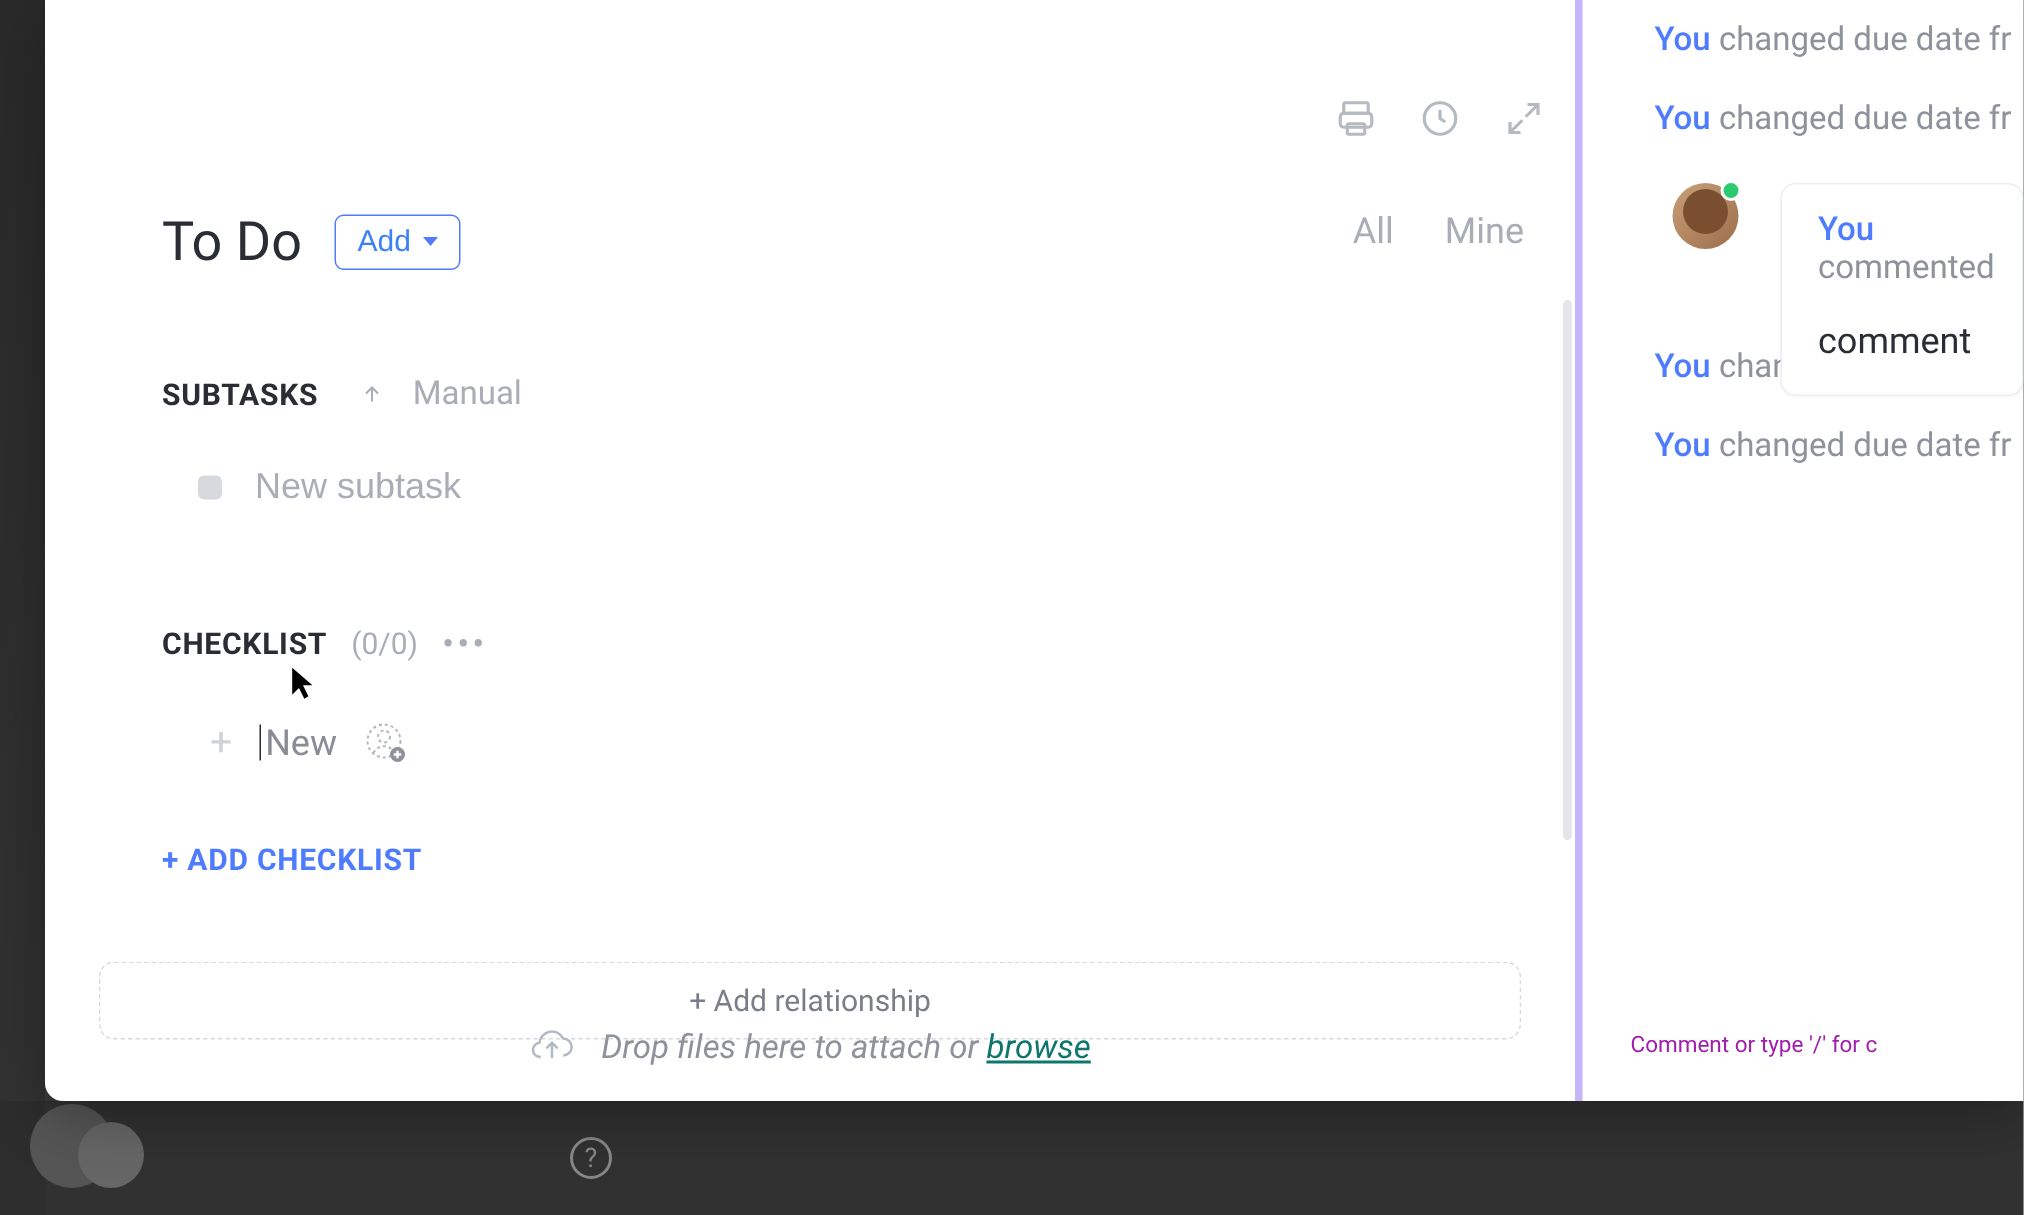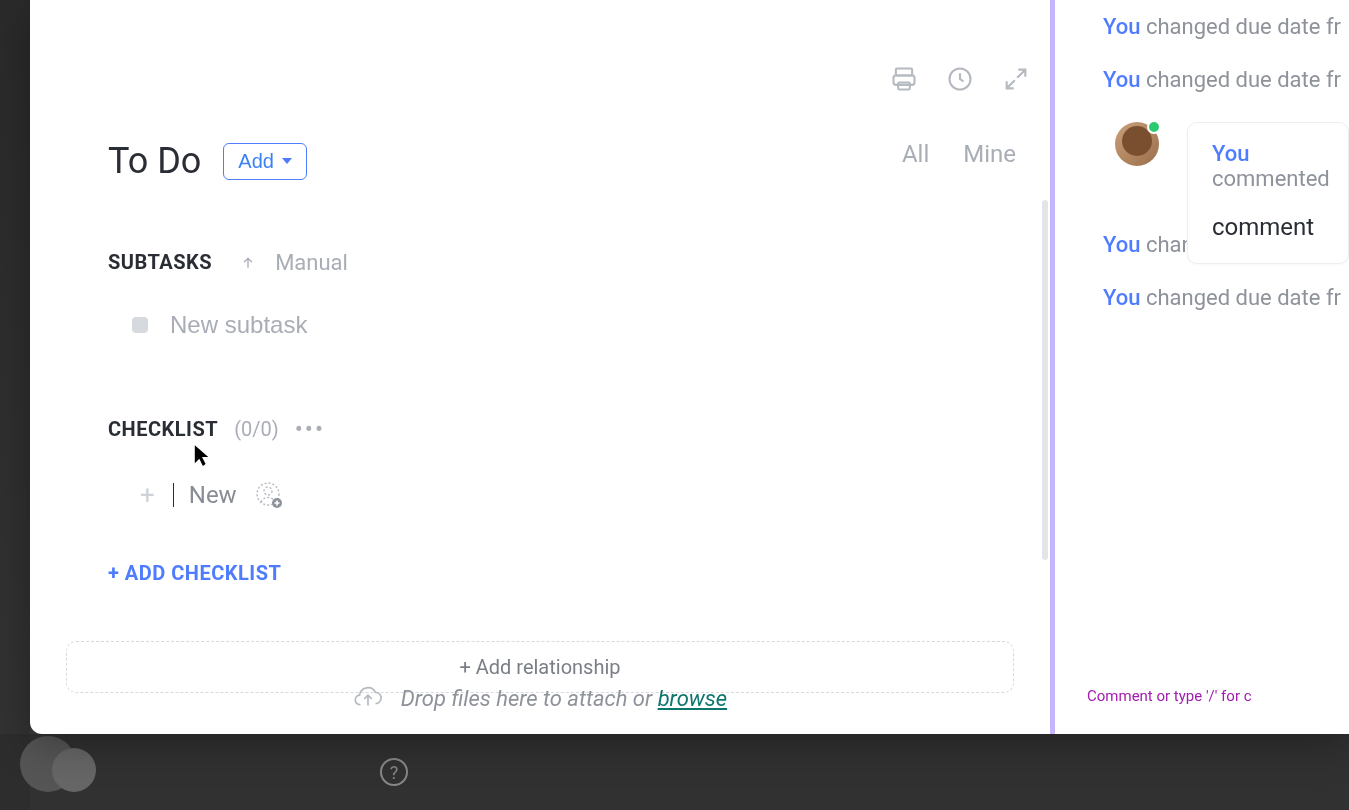--- a/index.html
+++ b/index.html
@@ -77,21 +77,21 @@
     gap: 34px;
     font-size: 24px;
     color: #a9adb5;
   }
   .filter-tabs span { cursor: pointer; }
   
   .section { padding: 0 78px; }
   .subtasks-header {
     margin-top: 68px;
     display: flex;
-    align-items: flex-start;
+    align-items: center;
     gap: 28px;
   }
   .sec-label {
     font-size: 20px;
     font-weight: 700;
     letter-spacing: 0.5px;
     color: #2a2e34;
   }
   .sort-toggle {
     display: inline-flex;
@@ -144,21 +144,21 @@
     display: flex;
     align-items: center;
     gap: 18px;
     padding-left: 32px;
   }
   .plus-small { color:#cfd2d8; font-size:26px; line-height:1; }
   .new-item {
     font-size: 24px;
     color: #888c94;
     position: relative;
-    padding-left: 16px;
+    padding-left: 4px;
   }
   .new-item::before {
     content:"";
     position:absolute;
     left:0; top:2px; bottom:2px;
     width:1.5px;
     background:#2a2e34;
     animation: blink 1s steps(1) infinite;
   }
   @keyframes blink { 50% { opacity:0; } }

